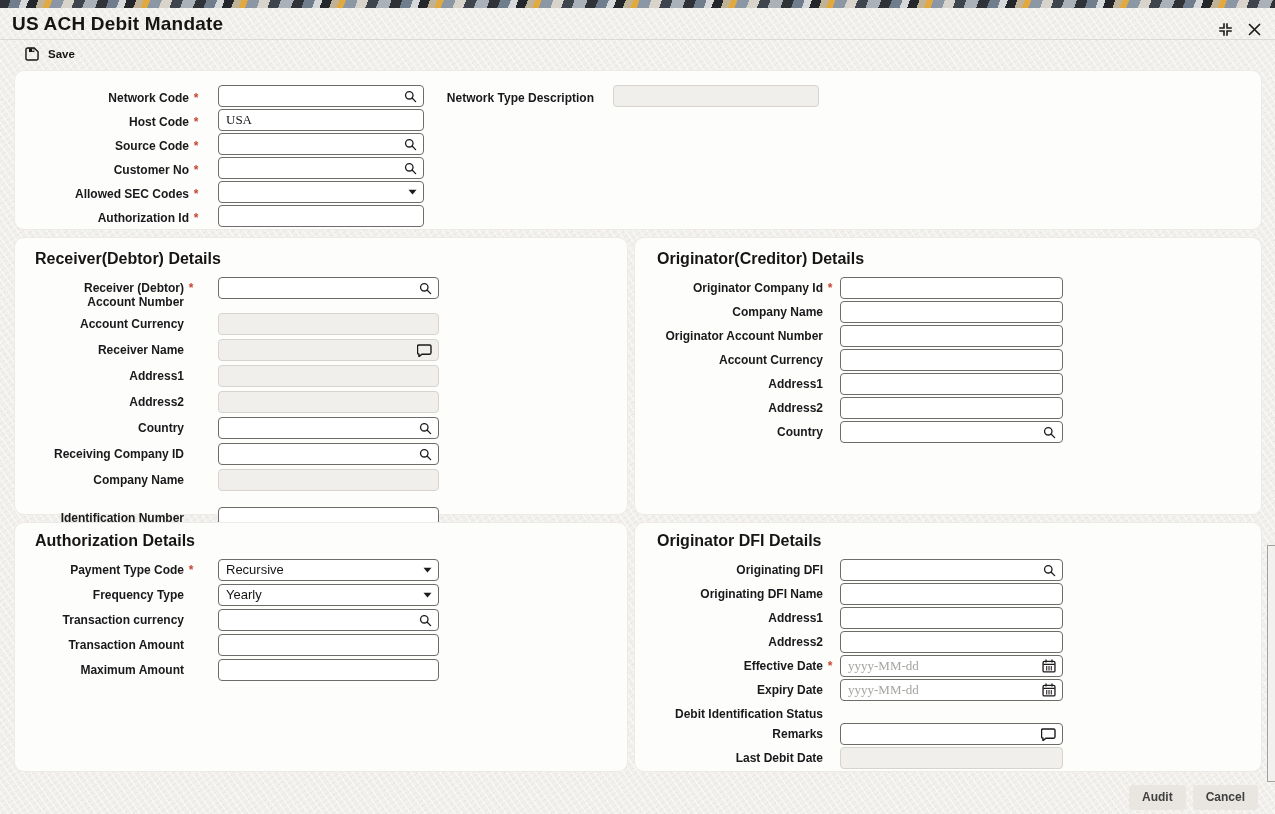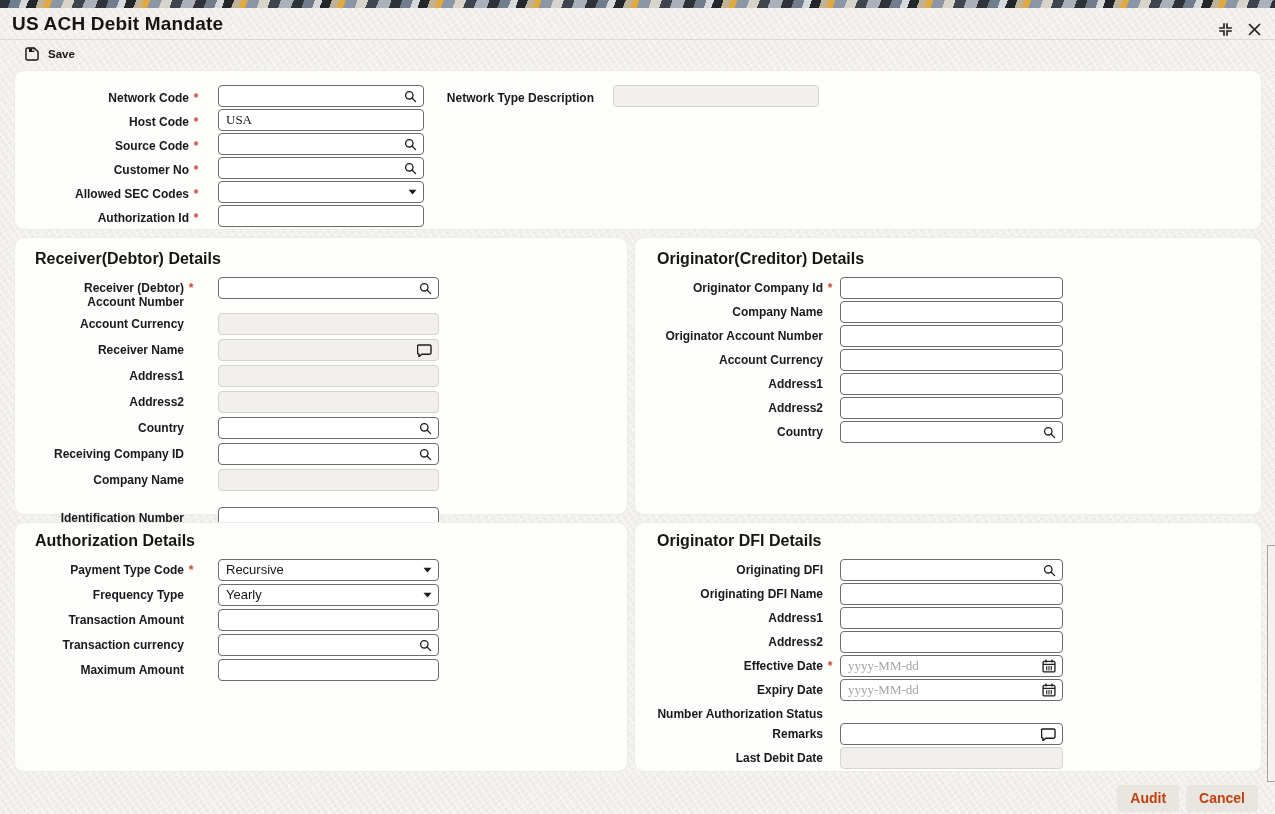--- a/index.html
+++ b/index.html
@@ -57,21 +57,21 @@
   .fld .ic { flex:0 0 auto; margin-right:6px; display:block; cursor:pointer; }
   .fld.dis { background:#f1efec; border-color:#d7d4cf; }
   .fld.sel { cursor:pointer; }
   .fld.sel .val { flex:1; font-size:13px; padding-left:7px; line-height:20px; }
 
   .top-right-col { position:absolute; left:421px; top:14px; }
 
   .footer { position:absolute; left:0; right:0; bottom:0; height:42px; }
   .footer-btns { position:absolute; right:17px; top:13px; display:flex; gap:7px; }
   .f-btn { background:#e9e6e2; border:0; border-radius:4px; padding:5px 13px 6px;
-    font-family:"Liberation Sans","DejaVu Sans",sans-serif; font-size:14px; font-weight:700; color:#c2410c; cursor:pointer; }
+    font-family:"Liberation Sans","DejaVu Sans",sans-serif; font-size:12px; font-weight:700; color:#404040; cursor:pointer; }
 
   .scroll-thumb { position:absolute; right:0; top:545px; width:8px; height:237px;
     background:#f2f1ef; border:1px solid #a3a19d; border-right:0; }
 </style>
 </head>
 <body>
 
 <div class="page">
 
   <div class="deco-strip"></div>
@@ -405,39 +405,39 @@
       <div class="fld sel">
         <span class="val">Yearly</span>
         <svg class="ic" width="9" height="6" viewBox="0 0 9 6">
             <path d="M0.5 0.8 L4.5 5.4 L8.5 0.8 Z" fill="#1c1b1a"></path>
           </svg>
       </div>
     </div>
 
     <div class="row">
       <div class="lblwrap">
+          <span class="lbl">Transaction currency</span>
+          <span class="reqspace"></span>
+        </div>
+      <div class="fld">
+        <input value="" style="">
+        <svg class="ic" width="13" height="13" viewBox="0 0 16 16">
+            <circle cx="6.5" cy="6.5" r="4.6" fill="none" stroke="#1c1b1a" stroke-width="1.6"></circle>
+            <line x1="10.2" y1="10.2" x2="14.3" y2="14.3" stroke="#1c1b1a" stroke-width="1.6" stroke-linecap="round"></line>
+          </svg>
+      </div>
+    </div>
+
+    <div class="row">
+      <div class="lblwrap">
           <span class="lbl">Transaction Amount</span>
           <span class="reqspace"></span>
         </div>
       <div class="fld">
         <input value="" style="">
-      </div>
-    </div>
-
-    <div class="row">
-      <div class="lblwrap">
-          <span class="lbl">Transaction currency</span>
-          <span class="reqspace"></span>
-        </div>
-      <div class="fld">
-        <input value="" style="">
-        <svg class="ic" width="13" height="13" viewBox="0 0 16 16">
-            <circle cx="6.5" cy="6.5" r="4.6" fill="none" stroke="#1c1b1a" stroke-width="1.6"></circle>
-            <line x1="10.2" y1="10.2" x2="14.3" y2="14.3" stroke="#1c1b1a" stroke-width="1.6" stroke-linecap="round"></line>
-          </svg>
       </div>
     </div>
 
     <div class="row" style="margin-top:3px">
       <div class="lblwrap">
           <span class="lbl">Maximum Amount</span>
           <span class="reqspace"></span>
         </div>
       <div class="fld">
         <input value="" style="">
@@ -525,21 +525,21 @@
             <line x1="1.5" y1="6.2" x2="14.5" y2="6.2" stroke="#1c1b1a" stroke-width="1.3"></line>
             <line x1="5.4" y1="8" x2="5.4" y2="13.2" stroke="#1c1b1a" stroke-width="1.2"></line>
             <line x1="8" y1="8" x2="8" y2="13.2" stroke="#1c1b1a" stroke-width="1.2"></line>
             <line x1="10.6" y1="8" x2="10.6" y2="13.2" stroke="#1c1b1a" stroke-width="1.2"></line>
           </svg>
       </div>
     </div>
 
     <div class="row">
       <div class="lblwrap">
-          <span class="lbl">Number Authorization Status</span>
+          <span class="lbl">Debit Identification Status</span>
           <span class="reqspace"></span>
         </div>
     </div>
 
     <div class="row">
       <div class="lblwrap">
           <span class="lbl">Remarks</span>
           <span class="reqspace"></span>
         </div>
       <div class="fld">

